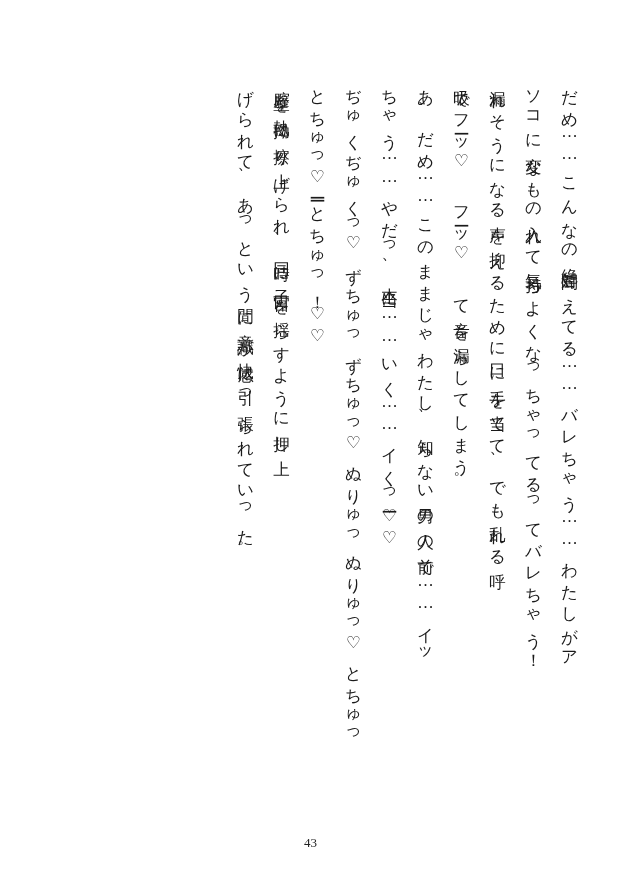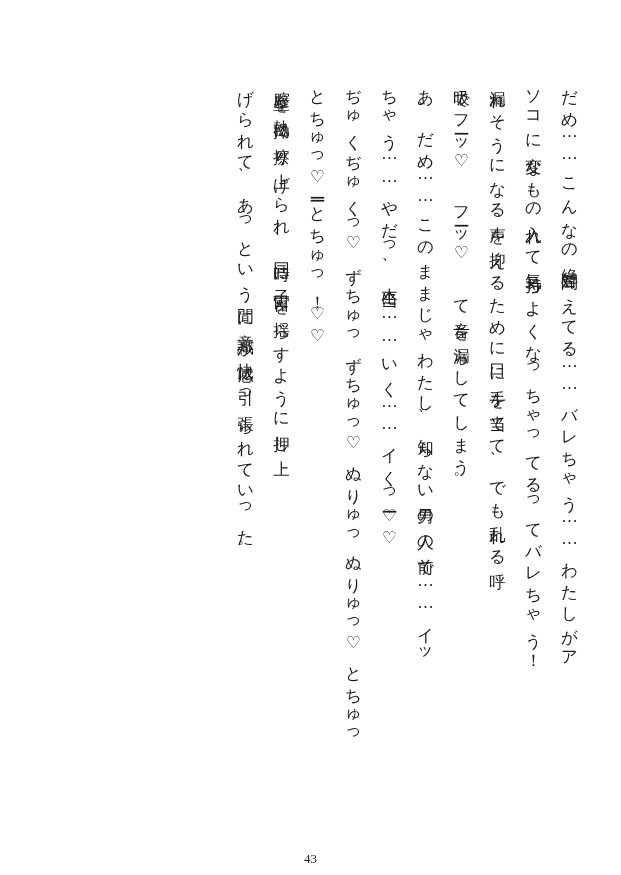--- a/index.html
+++ b/index.html
@@ -38,21 +38,21 @@
     color: #1a1a1a;
     height: 712px;
     width: 36px;
     flex: 0 0 36px;
     font-family: "Liberation Serif", "DejaVu Serif", serif;
     white-space: pre;
     overflow: visible;
   }
   .page-number {
     position: absolute;
-    bottom: 8px;
+    bottom: 24px;
     left: 0;
     right: 0;
     text-align: center;
     font-size: 13px;
     color: #222222;
     font-family: "Liberation Serif", "DejaVu Serif", serif;
   }
 </style>
 </head>
 <body>

